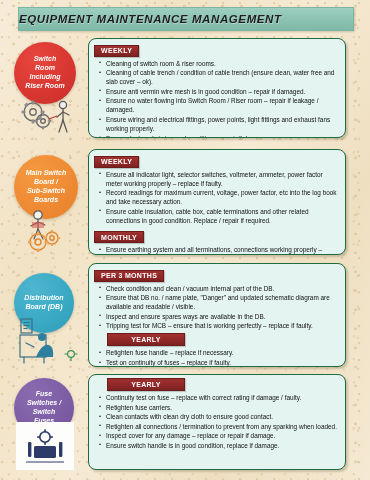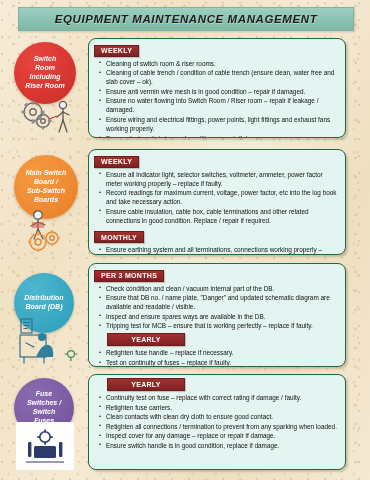--- a/index.html
+++ b/index.html
@@ -28,21 +28,21 @@
     position: absolute;
     left: 18px;
     top: 7px;
     width: 334px;
     height: 22px;
     background: linear-gradient(180deg, #9ecfc0 0%, #8cc3b3 50%, #7fb9a8 100%);
     border: 1px solid #7db5a4;
     box-shadow: 1px 1px 2px rgba(90,70,40,0.25);
     display: flex;
     align-items: center;
-    justify-content: center;
+    justify-content: flex-start;
   }
   .banner-title {
     font-size: 11.5px;
     font-weight: bold;
     font-style: italic;
     letter-spacing: 0.6px;
     color: #1d1d1d;
     white-space: nowrap;
     text-shadow: 0.5px 0.5px 0 rgba(255,255,255,0.35);
   }

